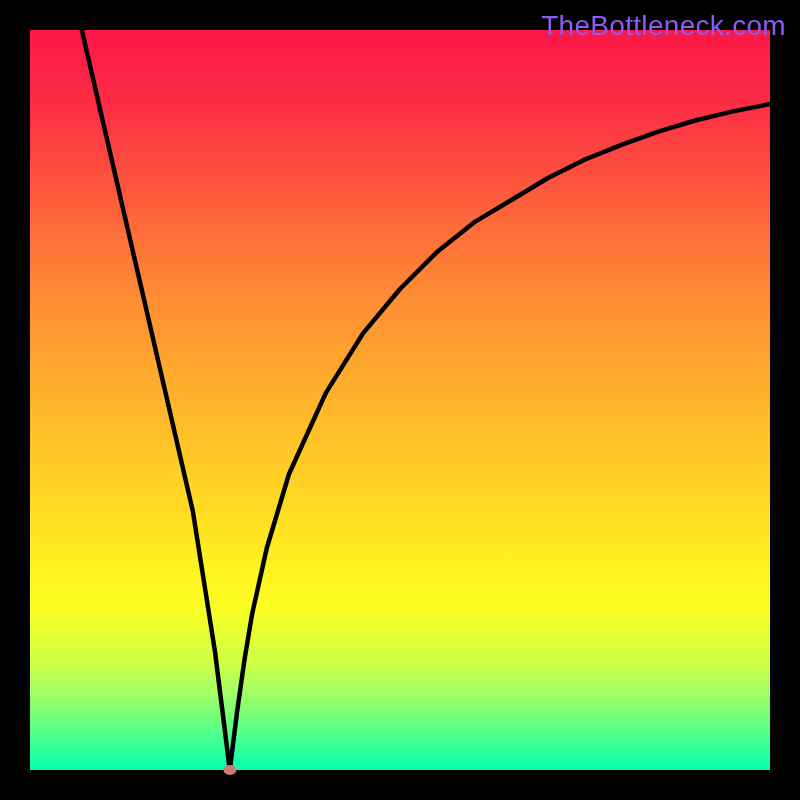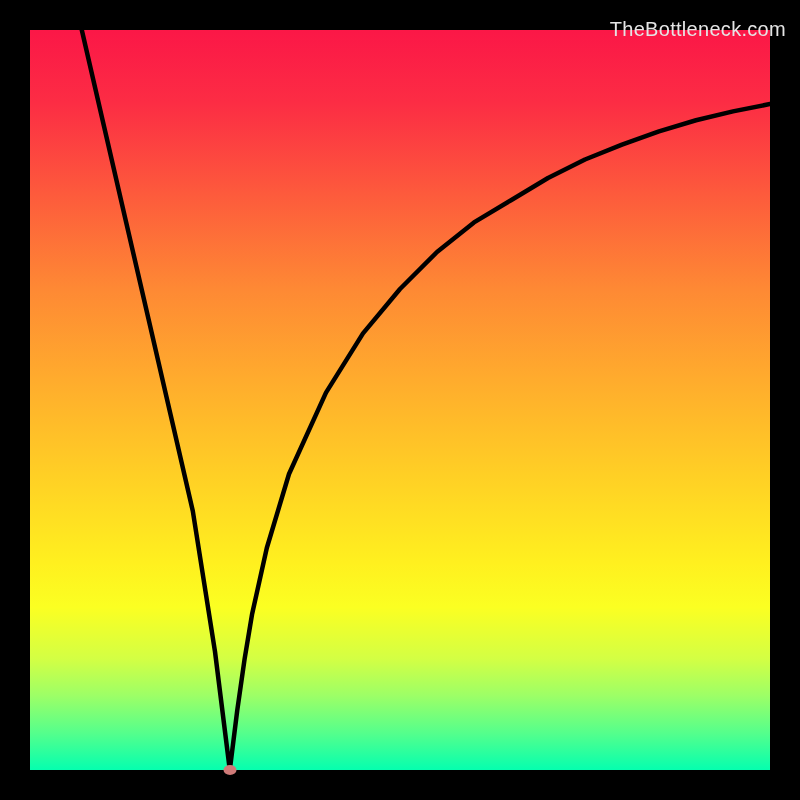--- a/index.html
+++ b/index.html
@@ -12,24 +12,24 @@
     overflow: hidden;
   }
   #frame {
     position: relative;
     width: 800px;
     height: 800px;
     background: #000;
   }
   #watermark {
     position: absolute;
-    top: 18px;
+    top: 10px;
     right: 14px;
-    color: #e5e5e5;
-    font-size: 20px;
+    color: #8b5cf6;
+    font-size: 28px;
     font-weight: 500;
     letter-spacing: 0.3px;
     z-index: 3;
   }
   #plot {
     position: absolute;
     left: 30px;
     top: 30px;
     width: 740px;
     height: 740px;

